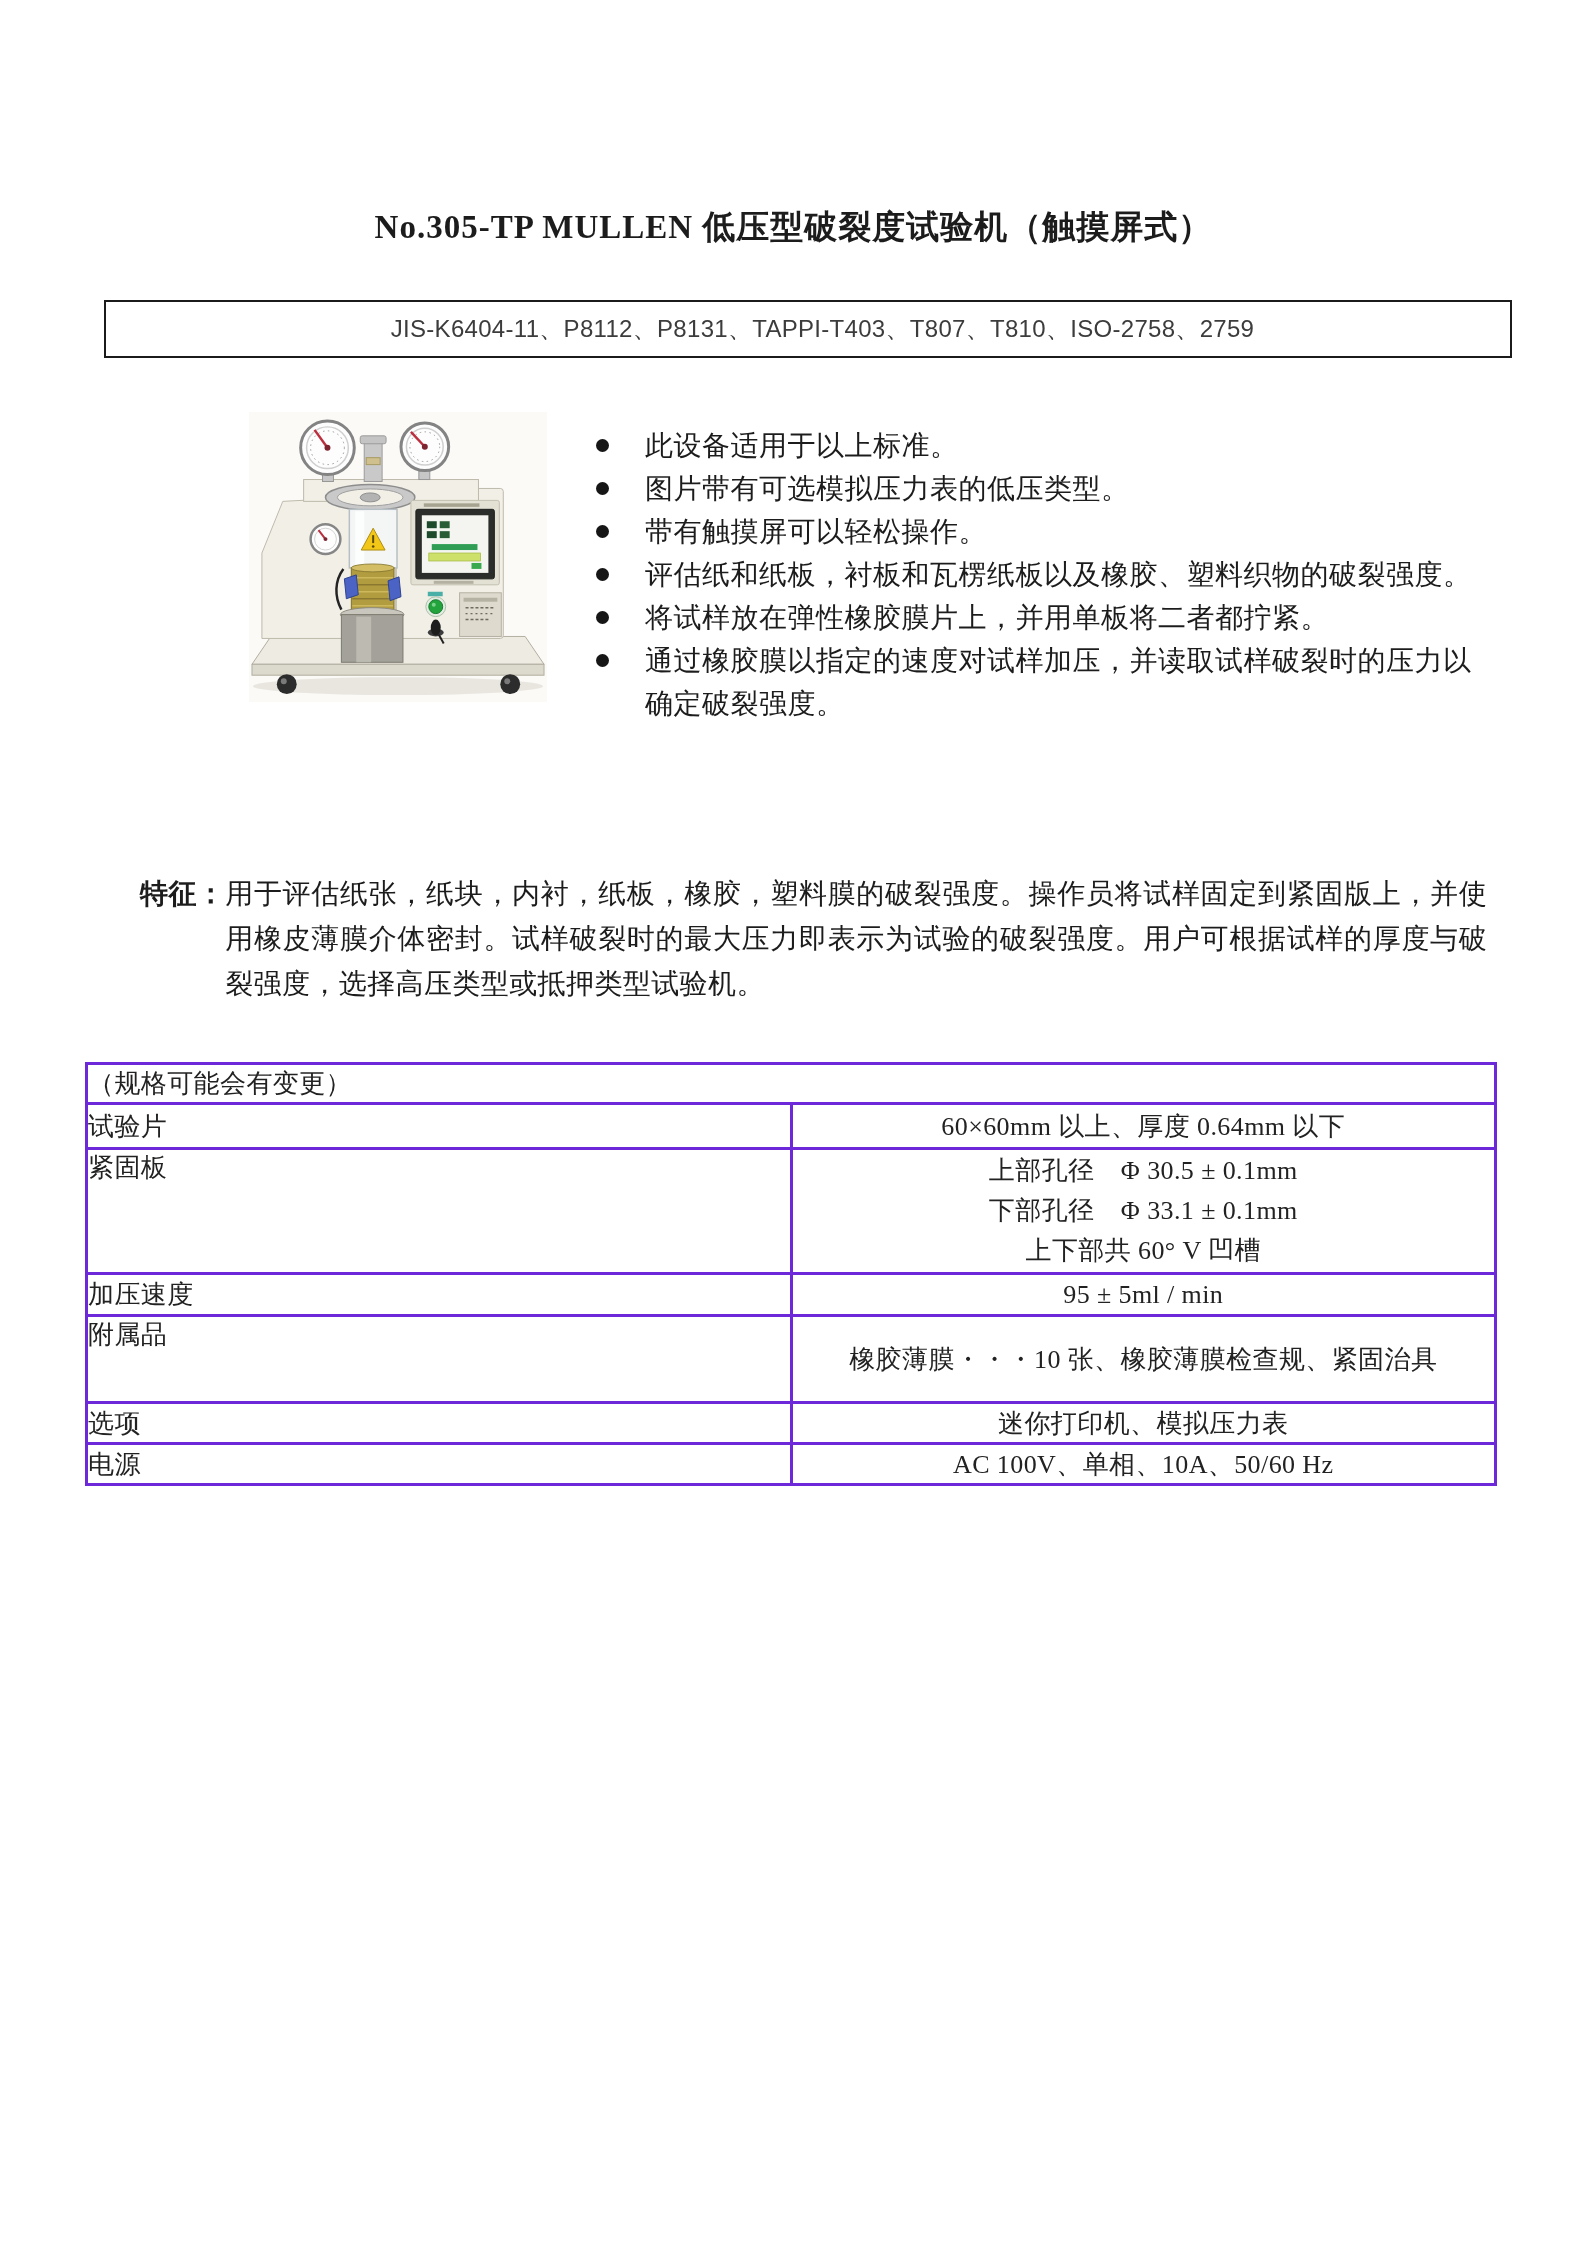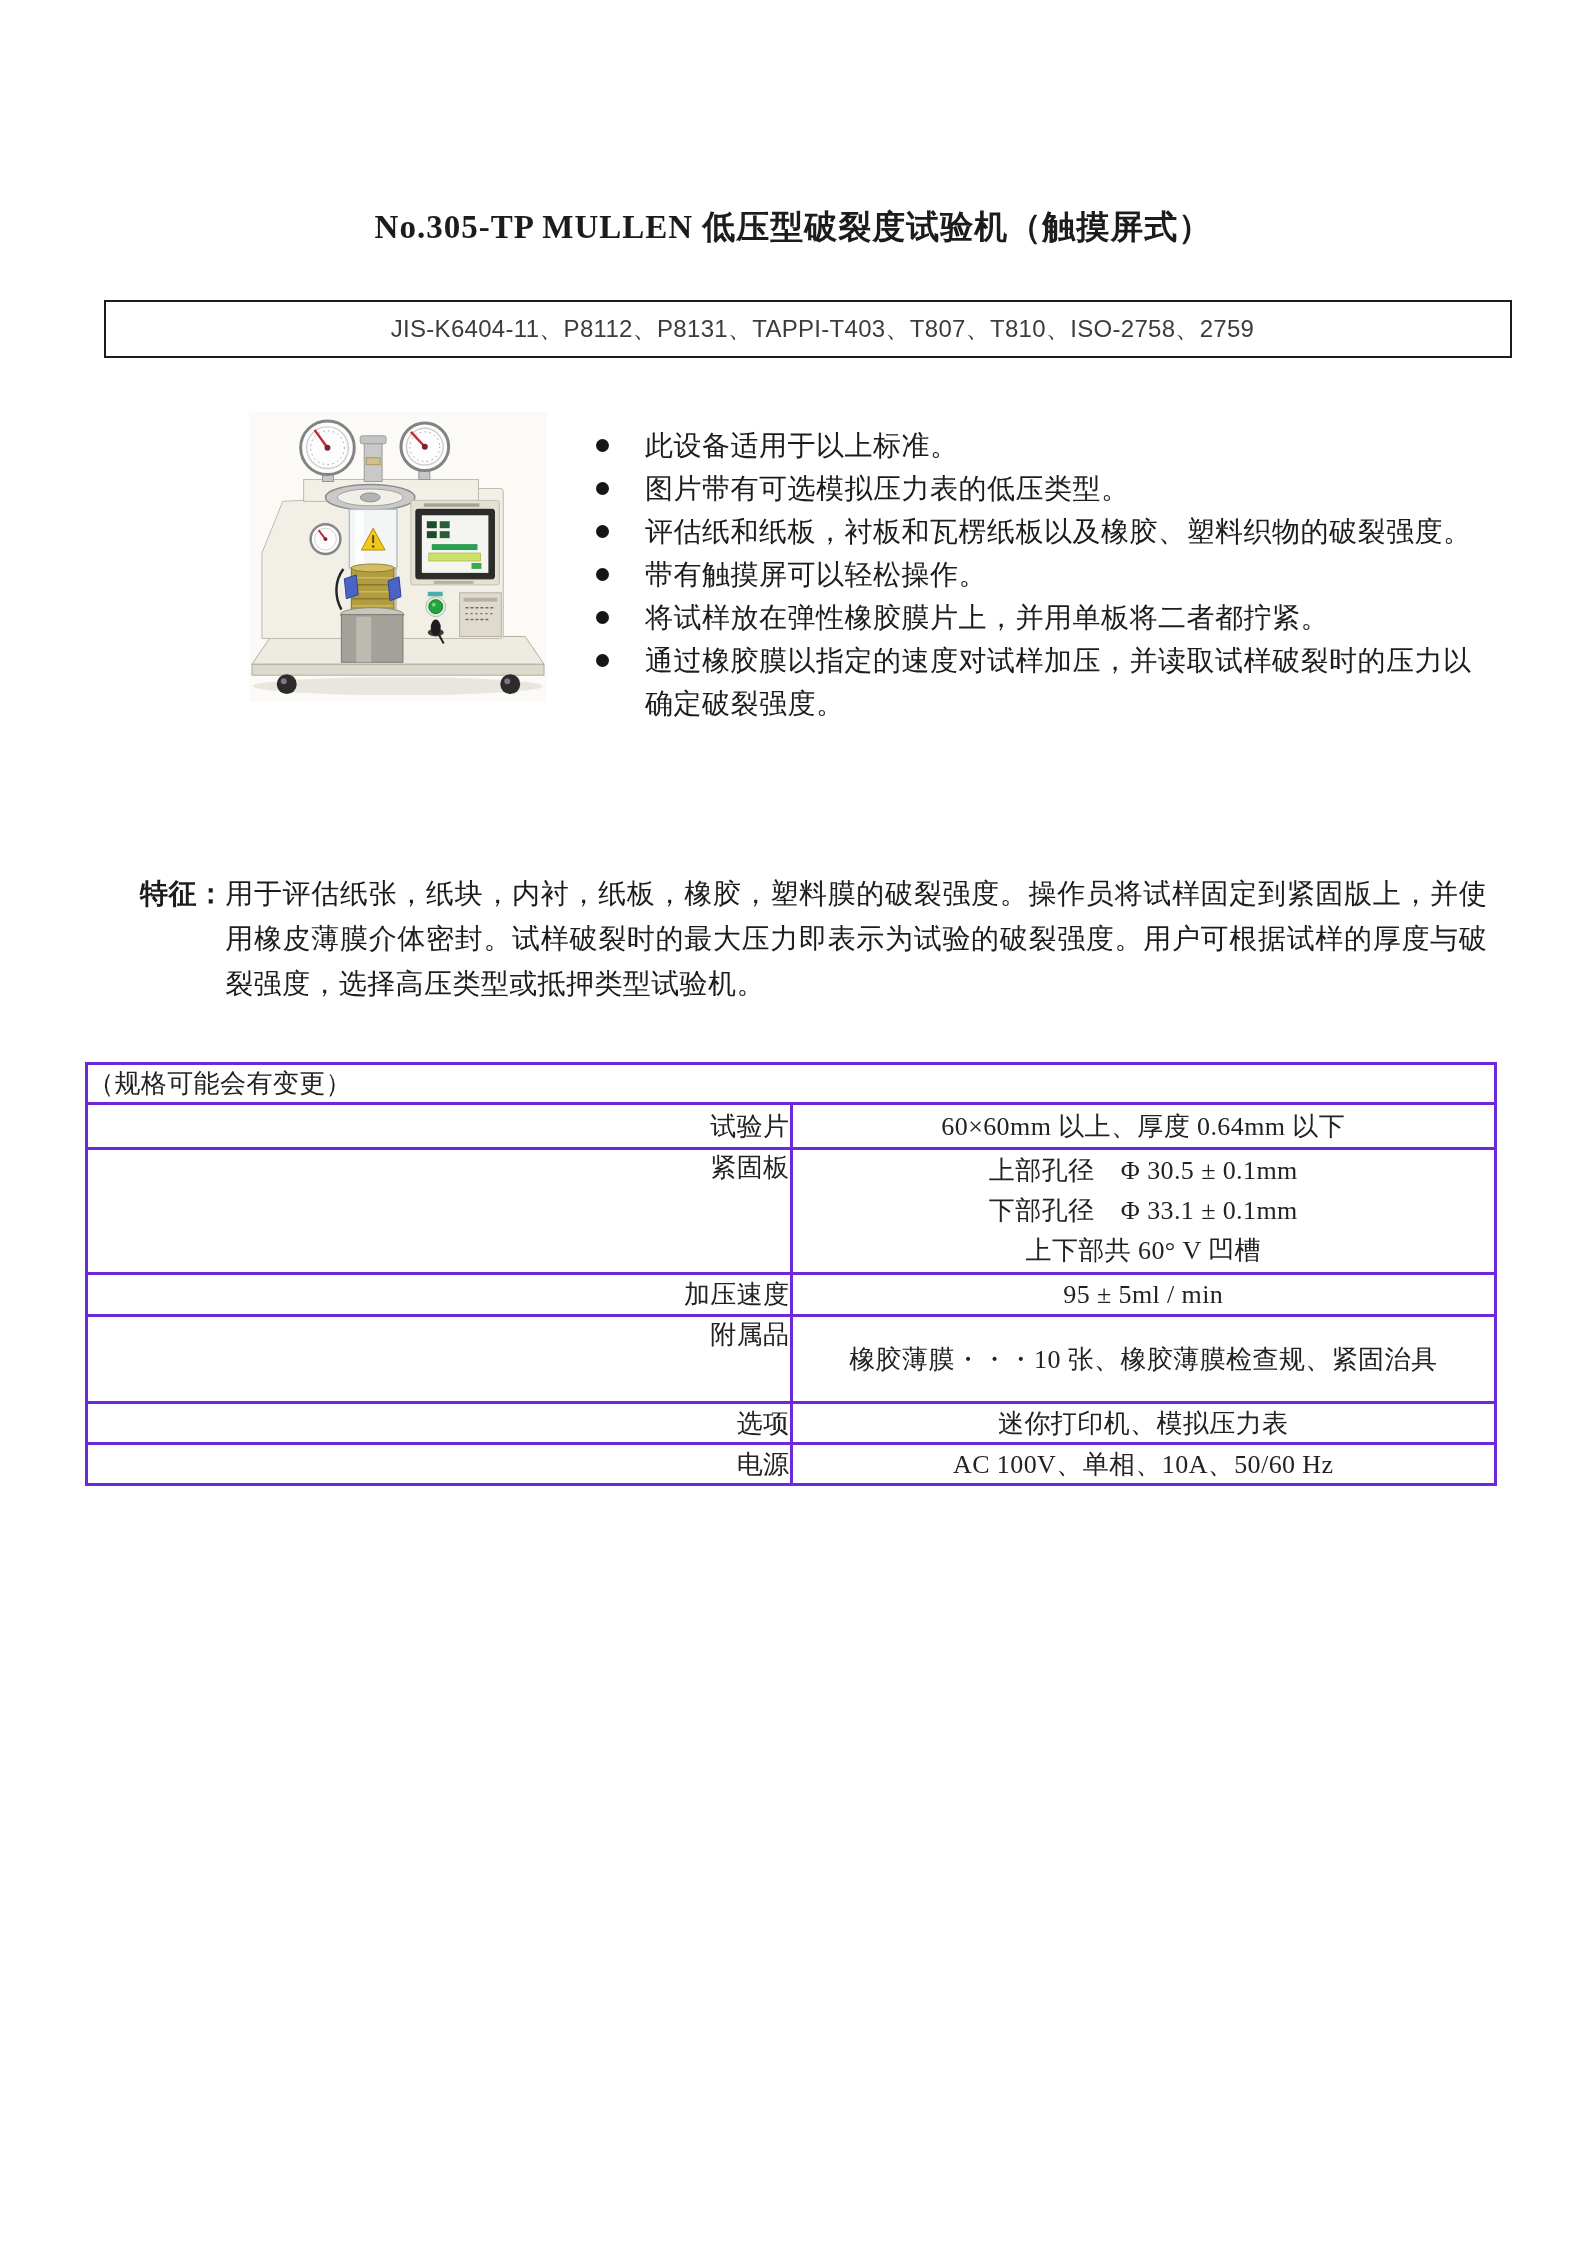--- a/index.html
+++ b/index.html
@@ -43,21 +43,21 @@
   }
   .features .flabel{flex:none;font-weight:bold;}
   .features .ftext{width:1262px;text-align:justify;}
   table.spec{
     position:absolute;left:85px;top:1062px;width:1412px;
     border-collapse:collapse;table-layout:fixed;
     font-size:26px;color:#222;letter-spacing:.4px;
   }
   table.spec td{border:3px solid #6d28d9;padding:0;overflow:hidden;}
   td.caption-cell{text-align:left;padding-left:14px;font-size:26px;}
-  td.lbl{width:381px;text-align:right;vertical-align:middle;}
+  td.lbl{width:381px;text-align:left;vertical-align:middle;}
   td.val{text-align:center;vertical-align:middle;}
   td.top-al{vertical-align:top;padding-top:5px;}
   tr.h40{height:40px}tr.h45{height:45px}tr.h125{height:125px}
   tr.h42{height:42px}tr.h87{height:87px}tr.h41{height:41px}
   .plate-line{line-height:40px;}
 </style>
 </head>
 <body>
 
 <div class="page">
@@ -196,25 +196,25 @@
     <li>
       <span class="dot"></span>
       <span class="btxt">此设备适用于以上标准。</span>
     </li>
     <li>
       <span class="dot"></span>
       <span class="btxt">图片带有可选模拟压力表的低压类型。</span>
     </li>
     <li>
       <span class="dot"></span>
+      <span class="btxt">带有触摸屏可以轻松操作。</span>
+    </li>
+    <li>
+      <span class="dot"></span>
       <span class="btxt">评估纸和纸板，衬板和瓦楞纸板以及橡胶、塑料织物的破裂强度。</span>
-    </li>
-    <li>
-      <span class="dot"></span>
-      <span class="btxt">带有触摸屏可以轻松操作。</span>
     </li>
     <li>
       <span class="dot"></span>
       <span class="btxt">将试样放在弹性橡胶膜片上，并用单板将二者都拧紧。</span>
     </li>
     <li>
       <span class="dot"></span>
       <span class="btxt">通过橡胶膜以指定的速度对试样加压，并读取试样破裂时的压力以确定破裂强度。</span>
     </li>
   </ul>

